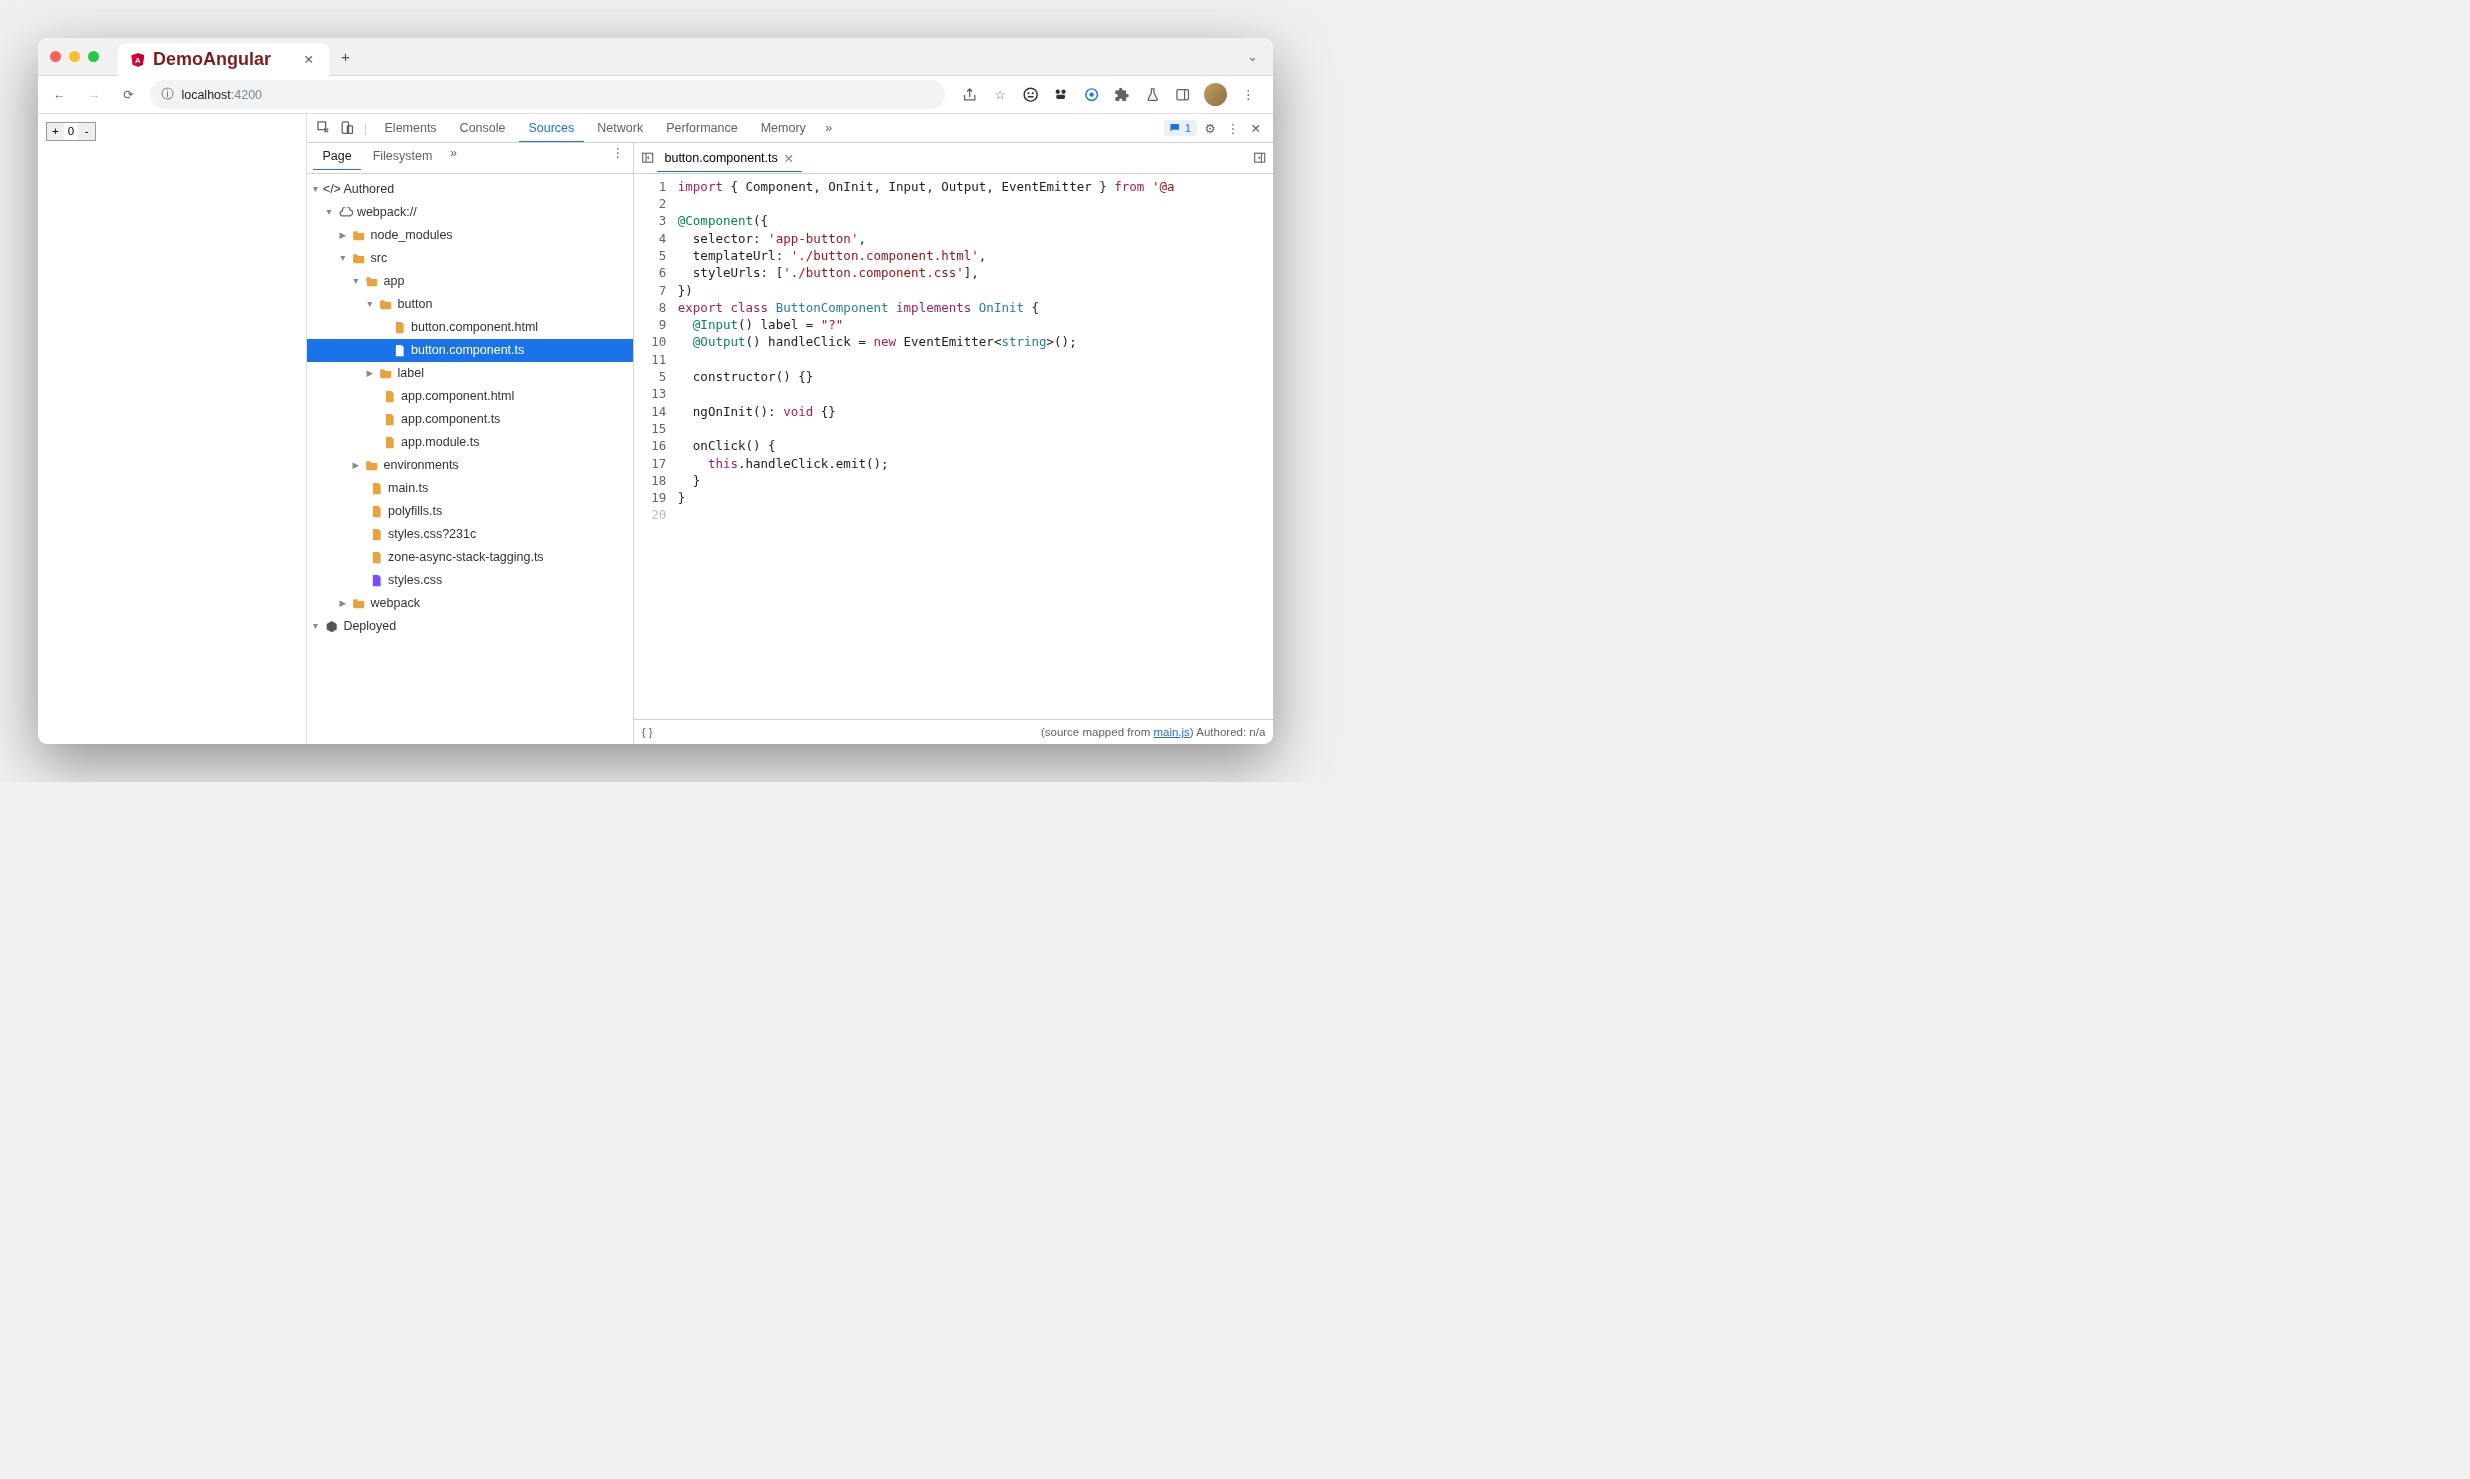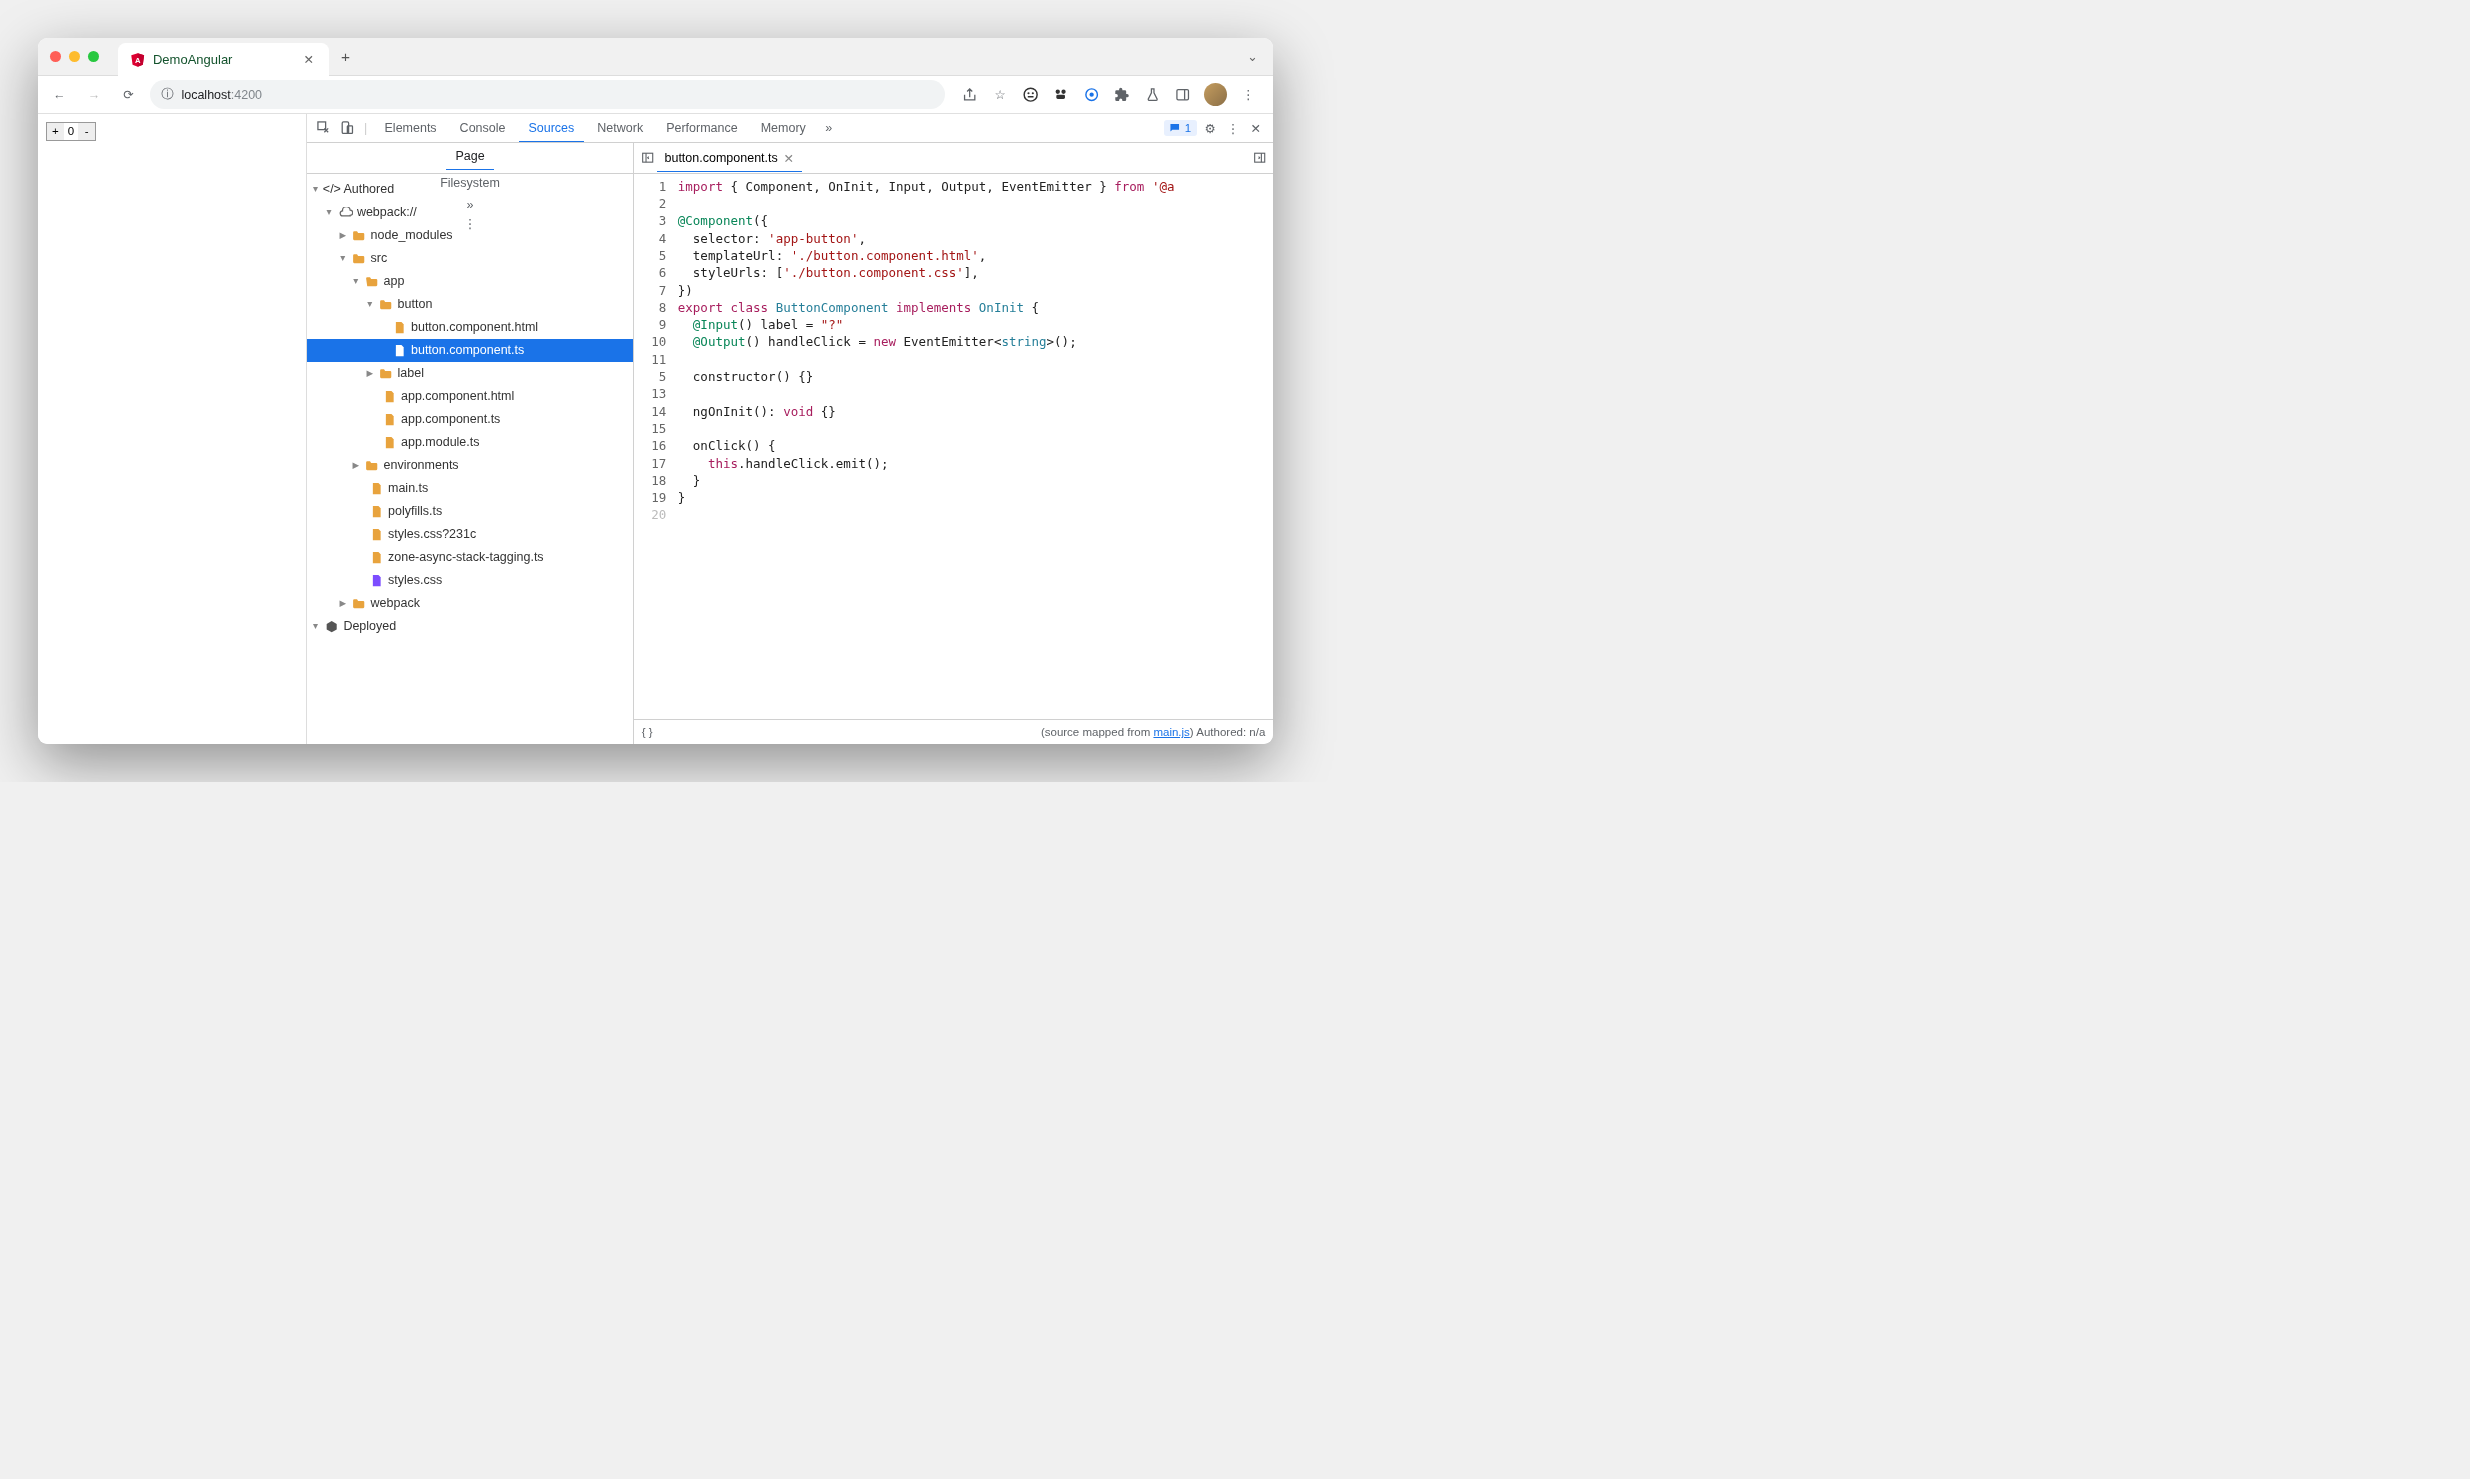--- a/index.html
+++ b/index.html
@@ -8,21 +8,21 @@
 
 
 .titlebar { height: 38px; background: #f1f1f1; border-bottom: 1px solid #ddd; display: flex; align-items: center; padding: 0 11.5px; position: relative; }
 .traffic { display: flex; gap: 7.7px; }
 .light { width: 11.5px; height: 11.5px; border-radius: 50%; }
 .light.r { background: #ff5f57; }
 .light.y { background: #febc2e; }
 .light.g { background: #28c840; }
 .tab-chrome { display: flex; align-items: center; background: #fff; border-radius: 7.7px 7.7px 0 0; padding: 0 11.5px; height: 33px; margin-left: 19px; margin-top: 5.8px; min-width: 211px; }
 .angular-icon { width: 15.4px; height: 15.4px; margin-right: 7.7px; }
-.tab-title { flex: 1; color: #14532d; font-size: 13px; }
+.tab-title { flex: 1; color: #7f1d1d; font-size: 18px; font-weight: bold; }
 .tab-close { color: #666; cursor: pointer; padding: 0 3.8px; }
 .new-tab { margin-left: 11.5px; color: #555; font-size: 15.4px; cursor: pointer; }
 .chevron-down { position: absolute; right: 15.4px; color: #666; cursor: pointer; }
 
 
 .addressbar { height: 38px; background: #fff; border-bottom: 1px solid #e0e0e0; display: flex; align-items: center; padding: 0 7.7px; gap: 7.7px; }
 .nav-btn { width: 27px; height: 27px; display: flex; align-items: center; justify-content: center; color: #5f6368; cursor: pointer; border-radius: 50%; }
 .nav-btn.disabled { color: #bbb; }
 .url-box { flex: 1; display: flex; align-items: center; height: 29px; border-radius: 14.4px; background: #f1f3f4; padding: 0 11.5px; gap: 7.7px; color: #5f6368; }
 .url-box .host { color: #202124; }
@@ -44,21 +44,21 @@
 .dt-tab { padding: 5.8px 9.6px; cursor: pointer; font-size: 12.5px; color: #5f6368; }
 .dt-tab.active { color: #1a73e8; border-bottom: 1.9px solid #1a73e8; margin-bottom: -1px; }
 .dt-icon { width: 19px; height: 19px; display: flex; align-items: center; justify-content: center; color: #5f6368; cursor: pointer; }
 .dt-spacer { flex: 1; }
 .issue-badge { display: flex; align-items: center; gap: 3.8px; background: #e8f0fe; color: #1a73e8; padding: 1.9px 5.8px; border-radius: 2.9px; font-size: 11.5px; }
 
 .dt-body { flex: 1; display: flex; overflow: hidden; }
 
 
 .sources-nav { width: 327px; border-right: 1px solid #d0d0d0; display: flex; flex-direction: column; }
-.sources-subtabs { height: 31px; border-bottom: 1px solid #d0d0d0; display: flex; align-items: center; padding: 0 5.8px; gap: 1.9px; flex-direction: column; }
+.sources-subtabs { height: 31px; border-bottom: 1px solid #d0d0d0; display: flex; align-items: flex-start; padding: 0 5.8px; gap: 1.9px; }
 .sources-subtab { padding: 5.8px 9.6px; cursor: pointer; font-size: 12.5px; color: #5f6368; }
 .sources-subtab.active { color: #202124; border-bottom: 1.9px solid #1a73e8; margin-bottom: -1px; }
 
 .tree { flex: 1; overflow: auto; padding: 3.8px 0; font-size: 12.5px; color: #333; }
 .tree-row { display: flex; align-items: center; height: 23px; padding-left: 5.8px; cursor: pointer; white-space: nowrap; }
 .tree-row.selected { background: #1a73e8; color: #fff; }
 .tree-row .tw { display: inline-block; width: 9.6px; text-align: center; color: #888; font-size: 8.6px; }
 .tree-row .ficon { width: 15.4px; height: 15.4px; margin: 0 3.8px; flex-shrink: 0; display: inline-flex; align-items: center; justify-content: center; }
 .folder-icon { fill: #e8a33d; }
 .file-icon-y { fill: #e8a33d; }

